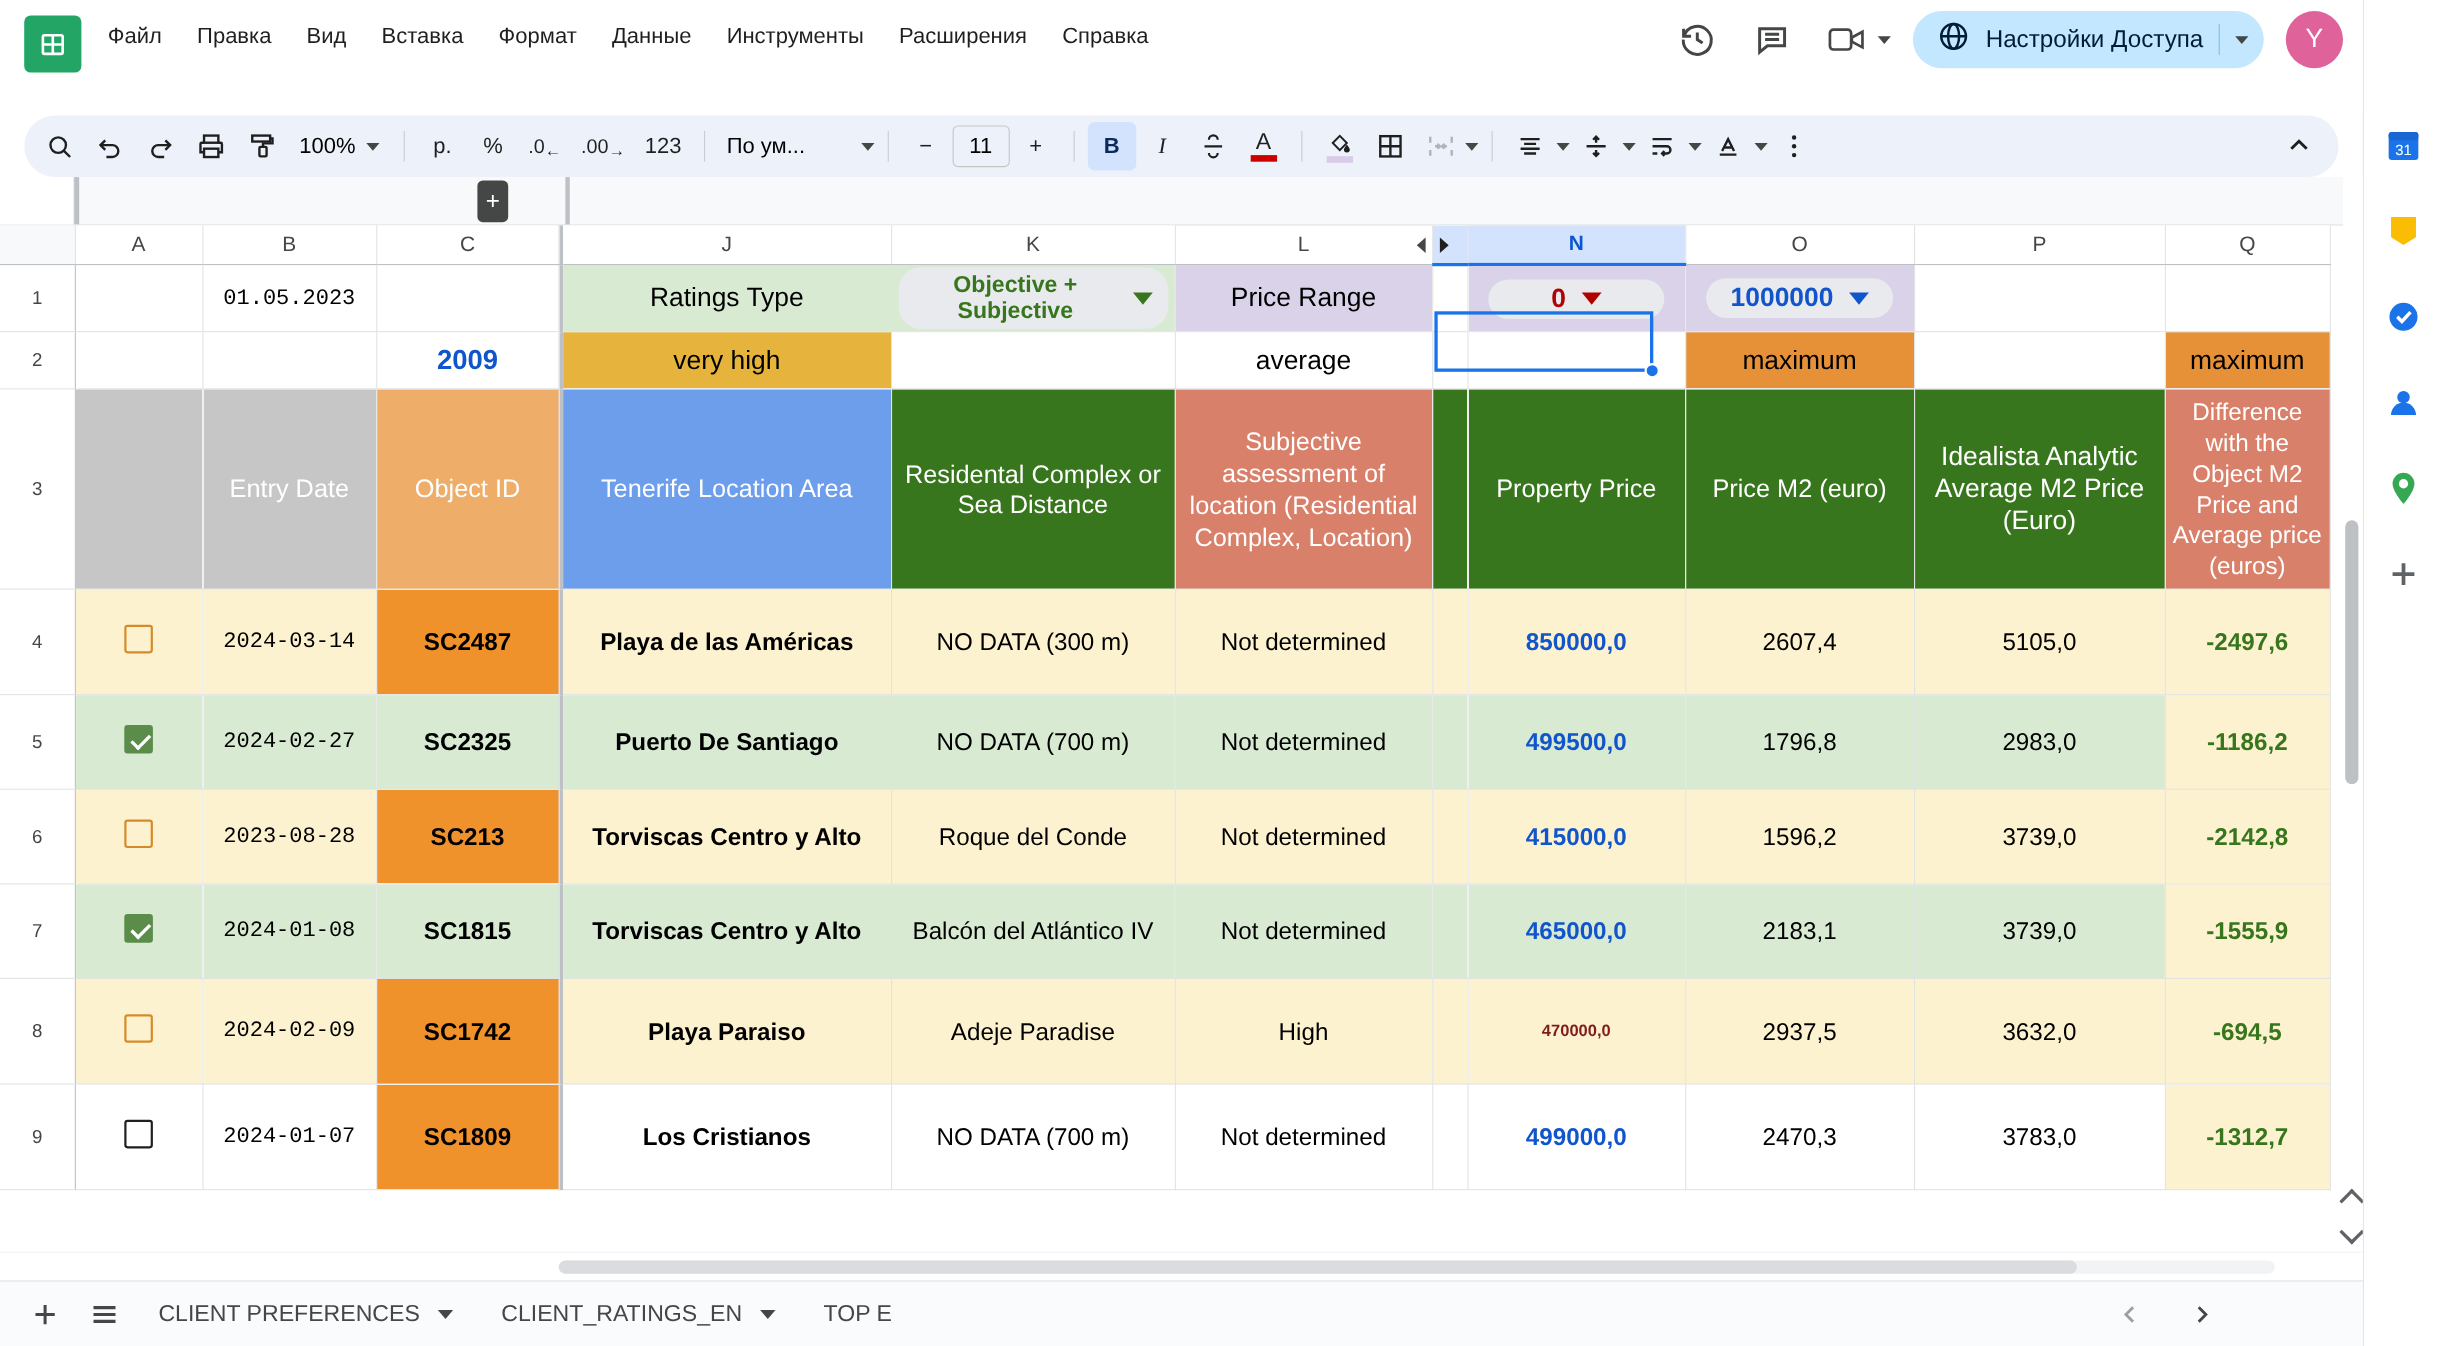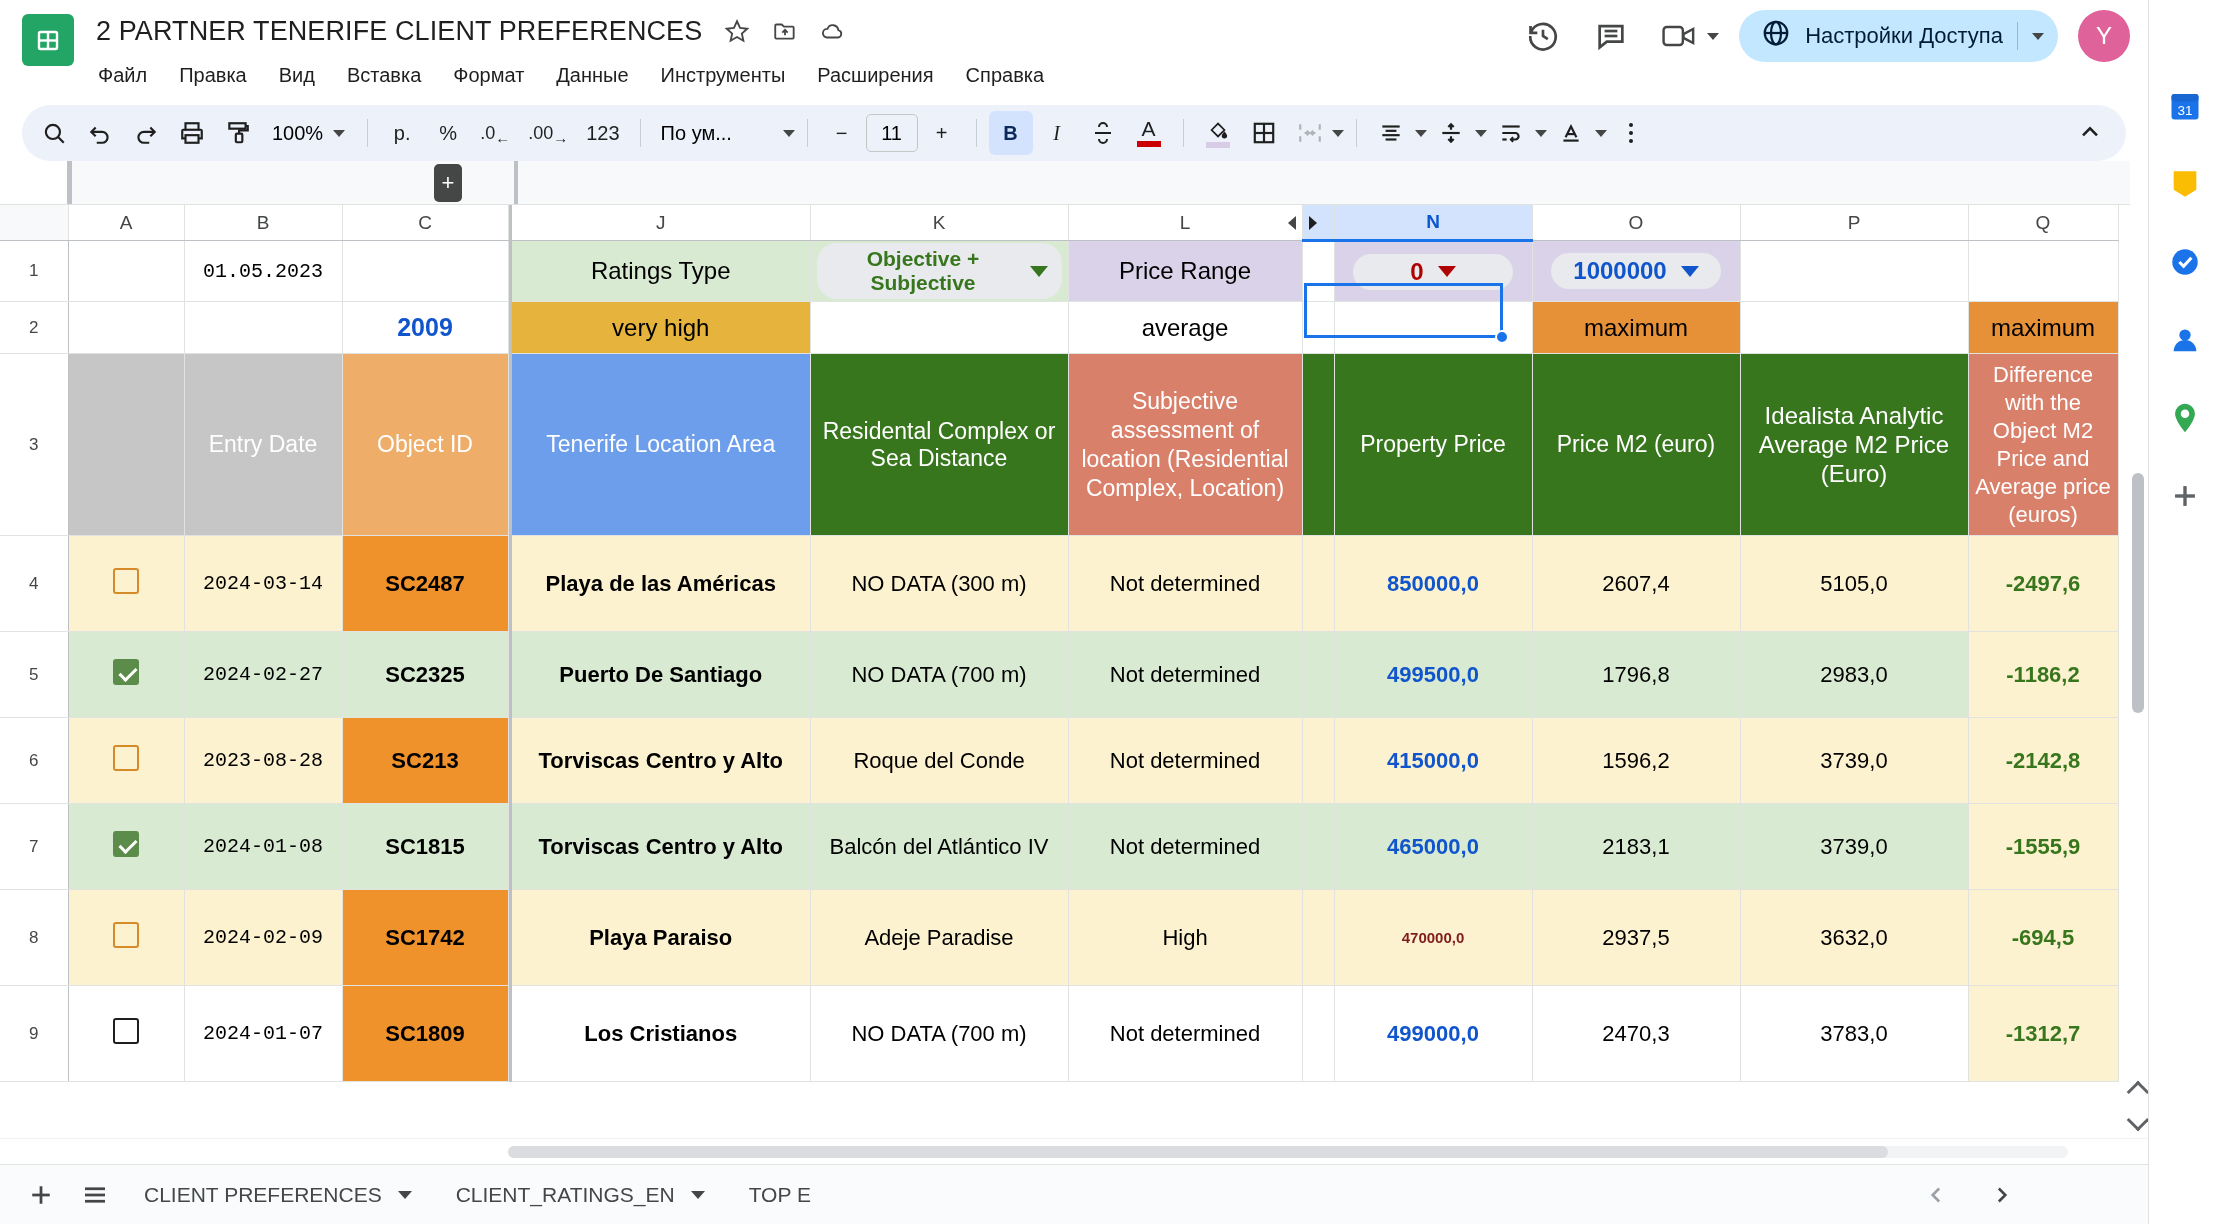--- a/index.html
+++ b/index.html
@@ -107,60 +107,41 @@
   .sheet-tab {
     display:flex; align-items:center; gap:16px; height:60px; padding:14px 22px;
     font-size:21px; color:#444746; white-space:nowrap;
   }
   .sheet-tab.active { background:#d3e3fd; color:#0b57d0; font-weight:bold; }
   .tab-caret { width:0;height:0;border-left:7px solid transparent;border-right:7px solid transparent;border-top:8px solid currentColor; }
 
   
   .sidepanel {
     width:72px; border-left:1px solid #e1e3e1; background:#fff;
-    display:flex; flex-direction:column; align-items:center; padding-top:84px; gap:34px;
+    display:flex; flex-direction:column; align-items:center; padding-top:110px; gap:34px;
   }
   .sp-ic { width:44px;height:44px; display:flex;align-items:center;justify-content:center; }
 </style>
 </head>
 <body>
 
 <div class="app">
   <div class="main-col">
 
     <div class="topbar">
       <div class="logo">
         <svg width="30" height="34" viewBox="0 0 30 34">
             <path d="M19 0H3a3 3 0 0 0-3 3v28a3 3 0 0 0 3 3h24a3 3 0 0 0 3-3V11L19 0z" fill="#fff" opacity="0"></path>
             <rect x="6" y="9" width="18" height="17" rx="1.5" fill="none" stroke="#fff" stroke-width="2.4"></rect>
             <line x1="15" y1="9" x2="15" y2="26" stroke="#fff" stroke-width="2.4"></line>
             <line x1="6" y1="17.5" x2="24" y2="17.5" stroke="#fff" stroke-width="2.4"></line>
           </svg>
       </div>
 
       <div class="title-block">
-        <div class="doc-title-row">
-          <div class="doc-title">2 PARTNER TENERIFE CLIENT PREFERENCES</div>
-          <div class="title-icon">
-            <svg width="26" height="26" viewBox="0 0 24 24" fill="none" stroke="#444746" stroke-width="1.7">
-                <polygon points="12,3 14.8,9.2 21.5,9.9 16.5,14.4 17.9,21 12,17.6 6.1,21 7.5,14.4 2.5,9.9 9.2,9.2"></polygon>
-              </svg>
-          </div>
-          <div class="title-icon">
-            <svg width="26" height="26" viewBox="0 0 24 24" fill="none" stroke="#444746" stroke-width="1.7">
-                <path d="M3 7a1 1 0 0 1 1-1h5l2 2h8a1 1 0 0 1 1 1v9a1 1 0 0 1-1 1H4a1 1 0 0 1-1-1z"></path>
-                <path d="M12 11v5M9.5 13.5 12 11l2.5 2.5"></path>
-              </svg>
-          </div>
-          <div class="title-icon">
-            <svg width="28" height="26" viewBox="0 0 24 24" fill="none" stroke="#444746" stroke-width="1.7">
-                <path d="M6.5 18a4 4 0 0 1 .4-8 5.2 5.2 0 0 1 10 1.1 3.5 3.5 0 0 1-.4 6.9z"></path>
-              </svg>
-          </div>
-        </div>
         <div class="menu-row">
           <div class="menu-item">Файл</div>
           <div class="menu-item">Правка</div>
           <div class="menu-item">Вид</div>
           <div class="menu-item">Вставка</div>
           <div class="menu-item">Формат</div>
           <div class="menu-item">Данные</div>
           <div class="menu-item">Инструменты</div>
           <div class="menu-item">Расширения</div>
           <div class="menu-item">Справка</div>

